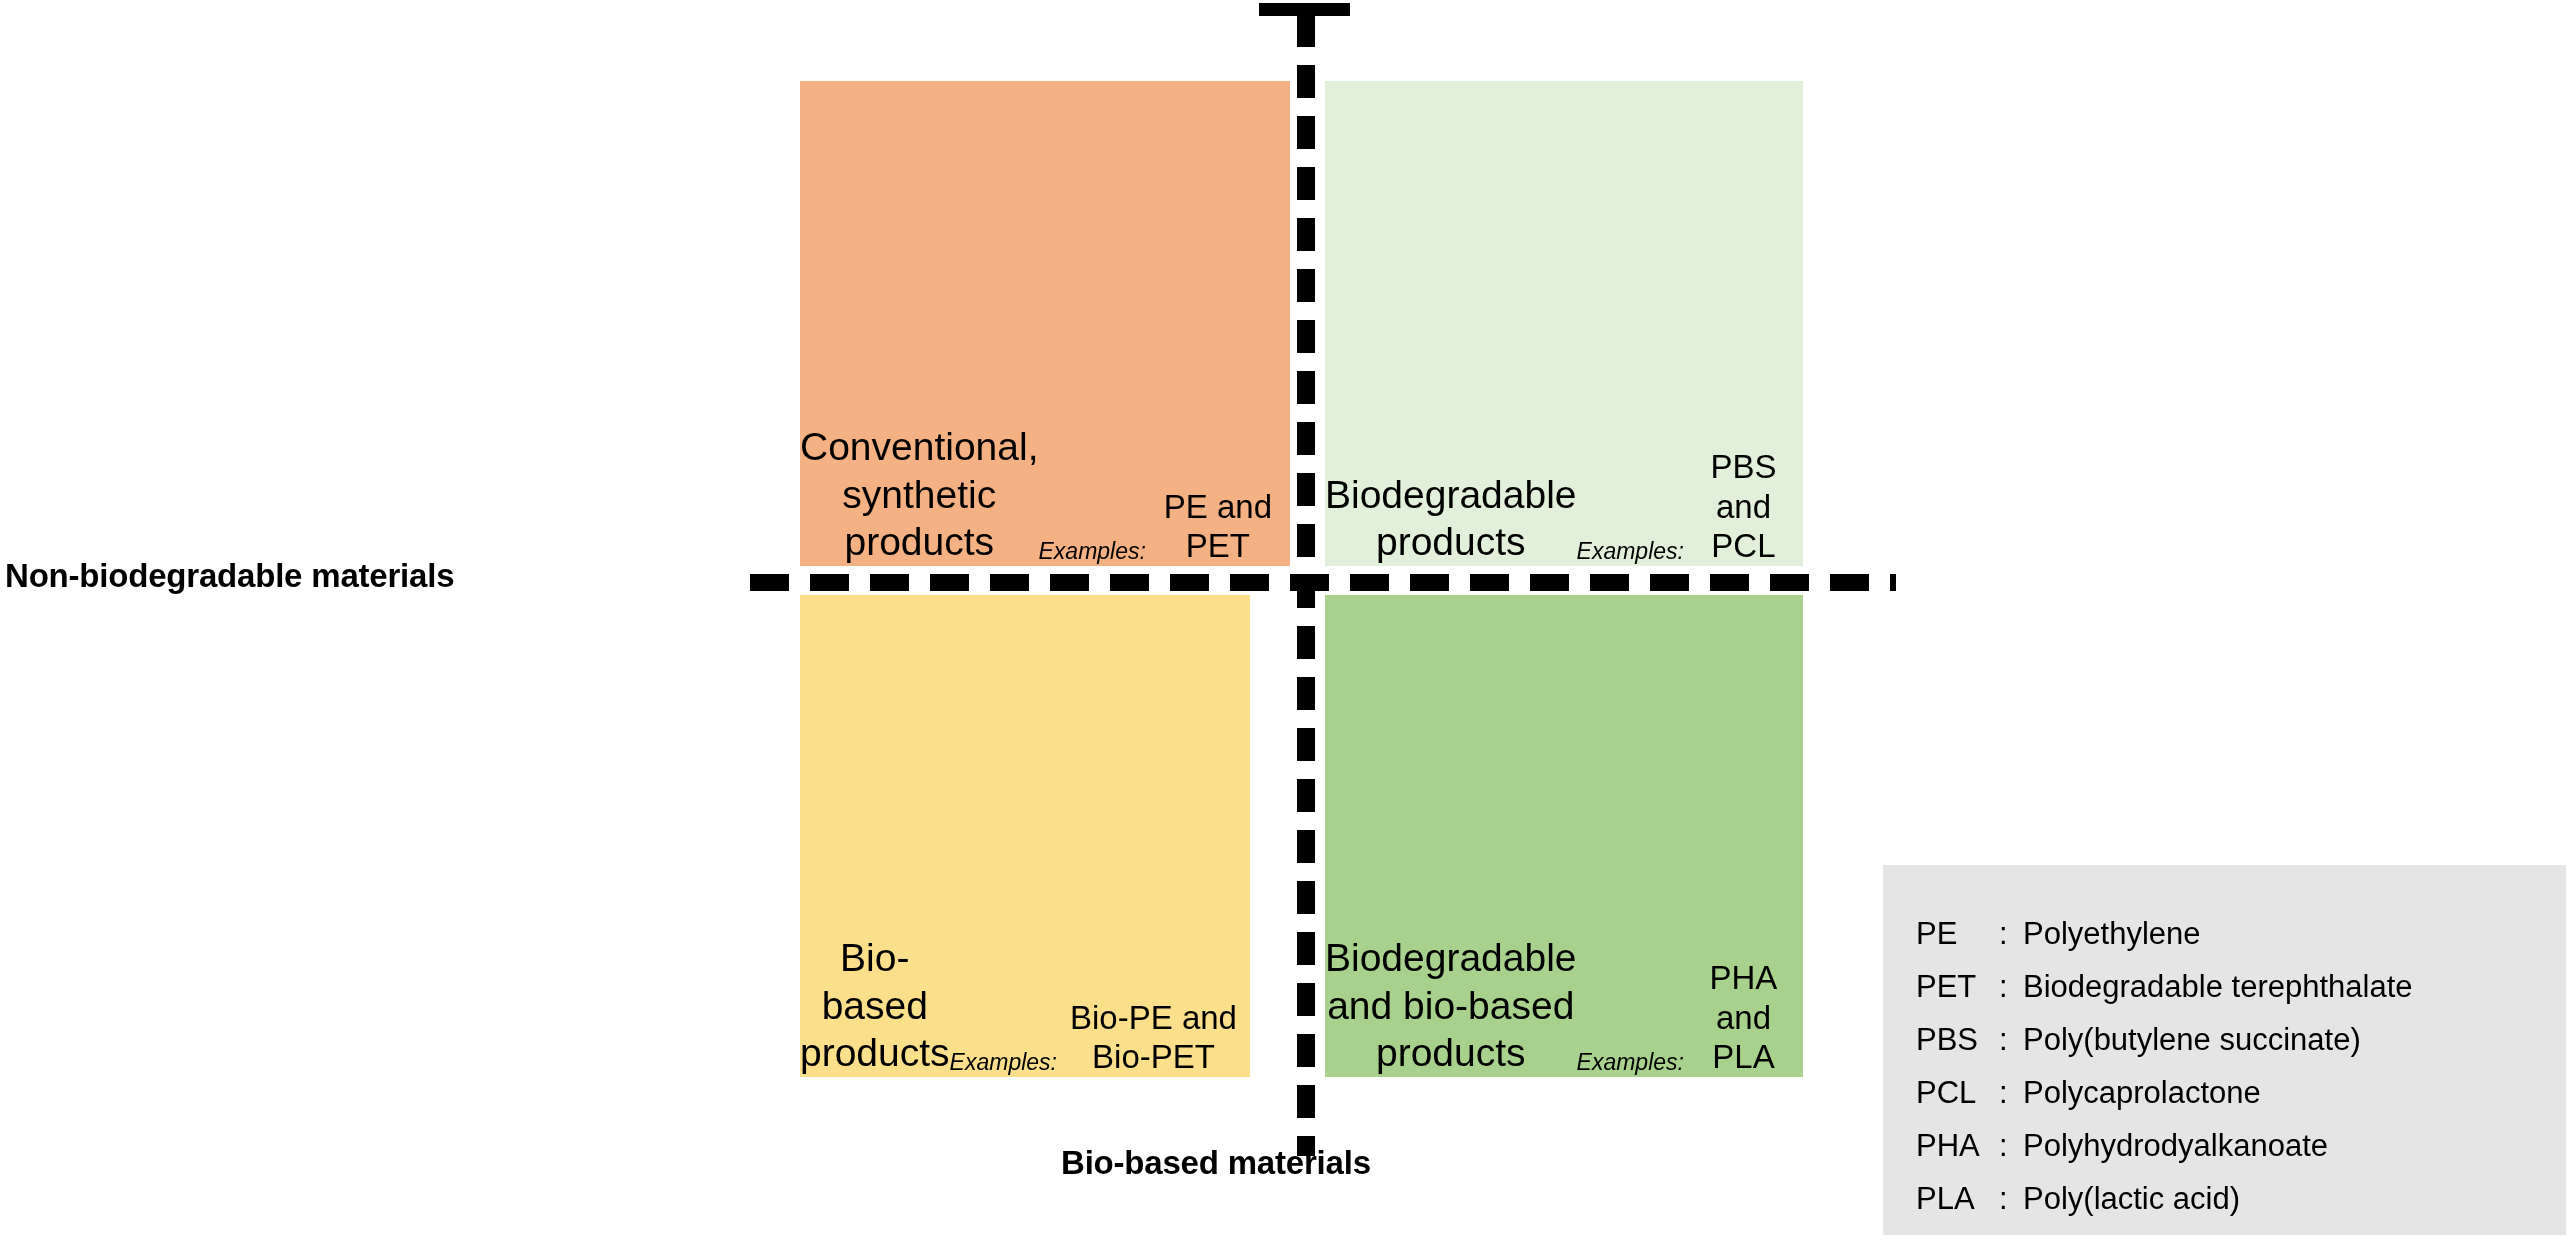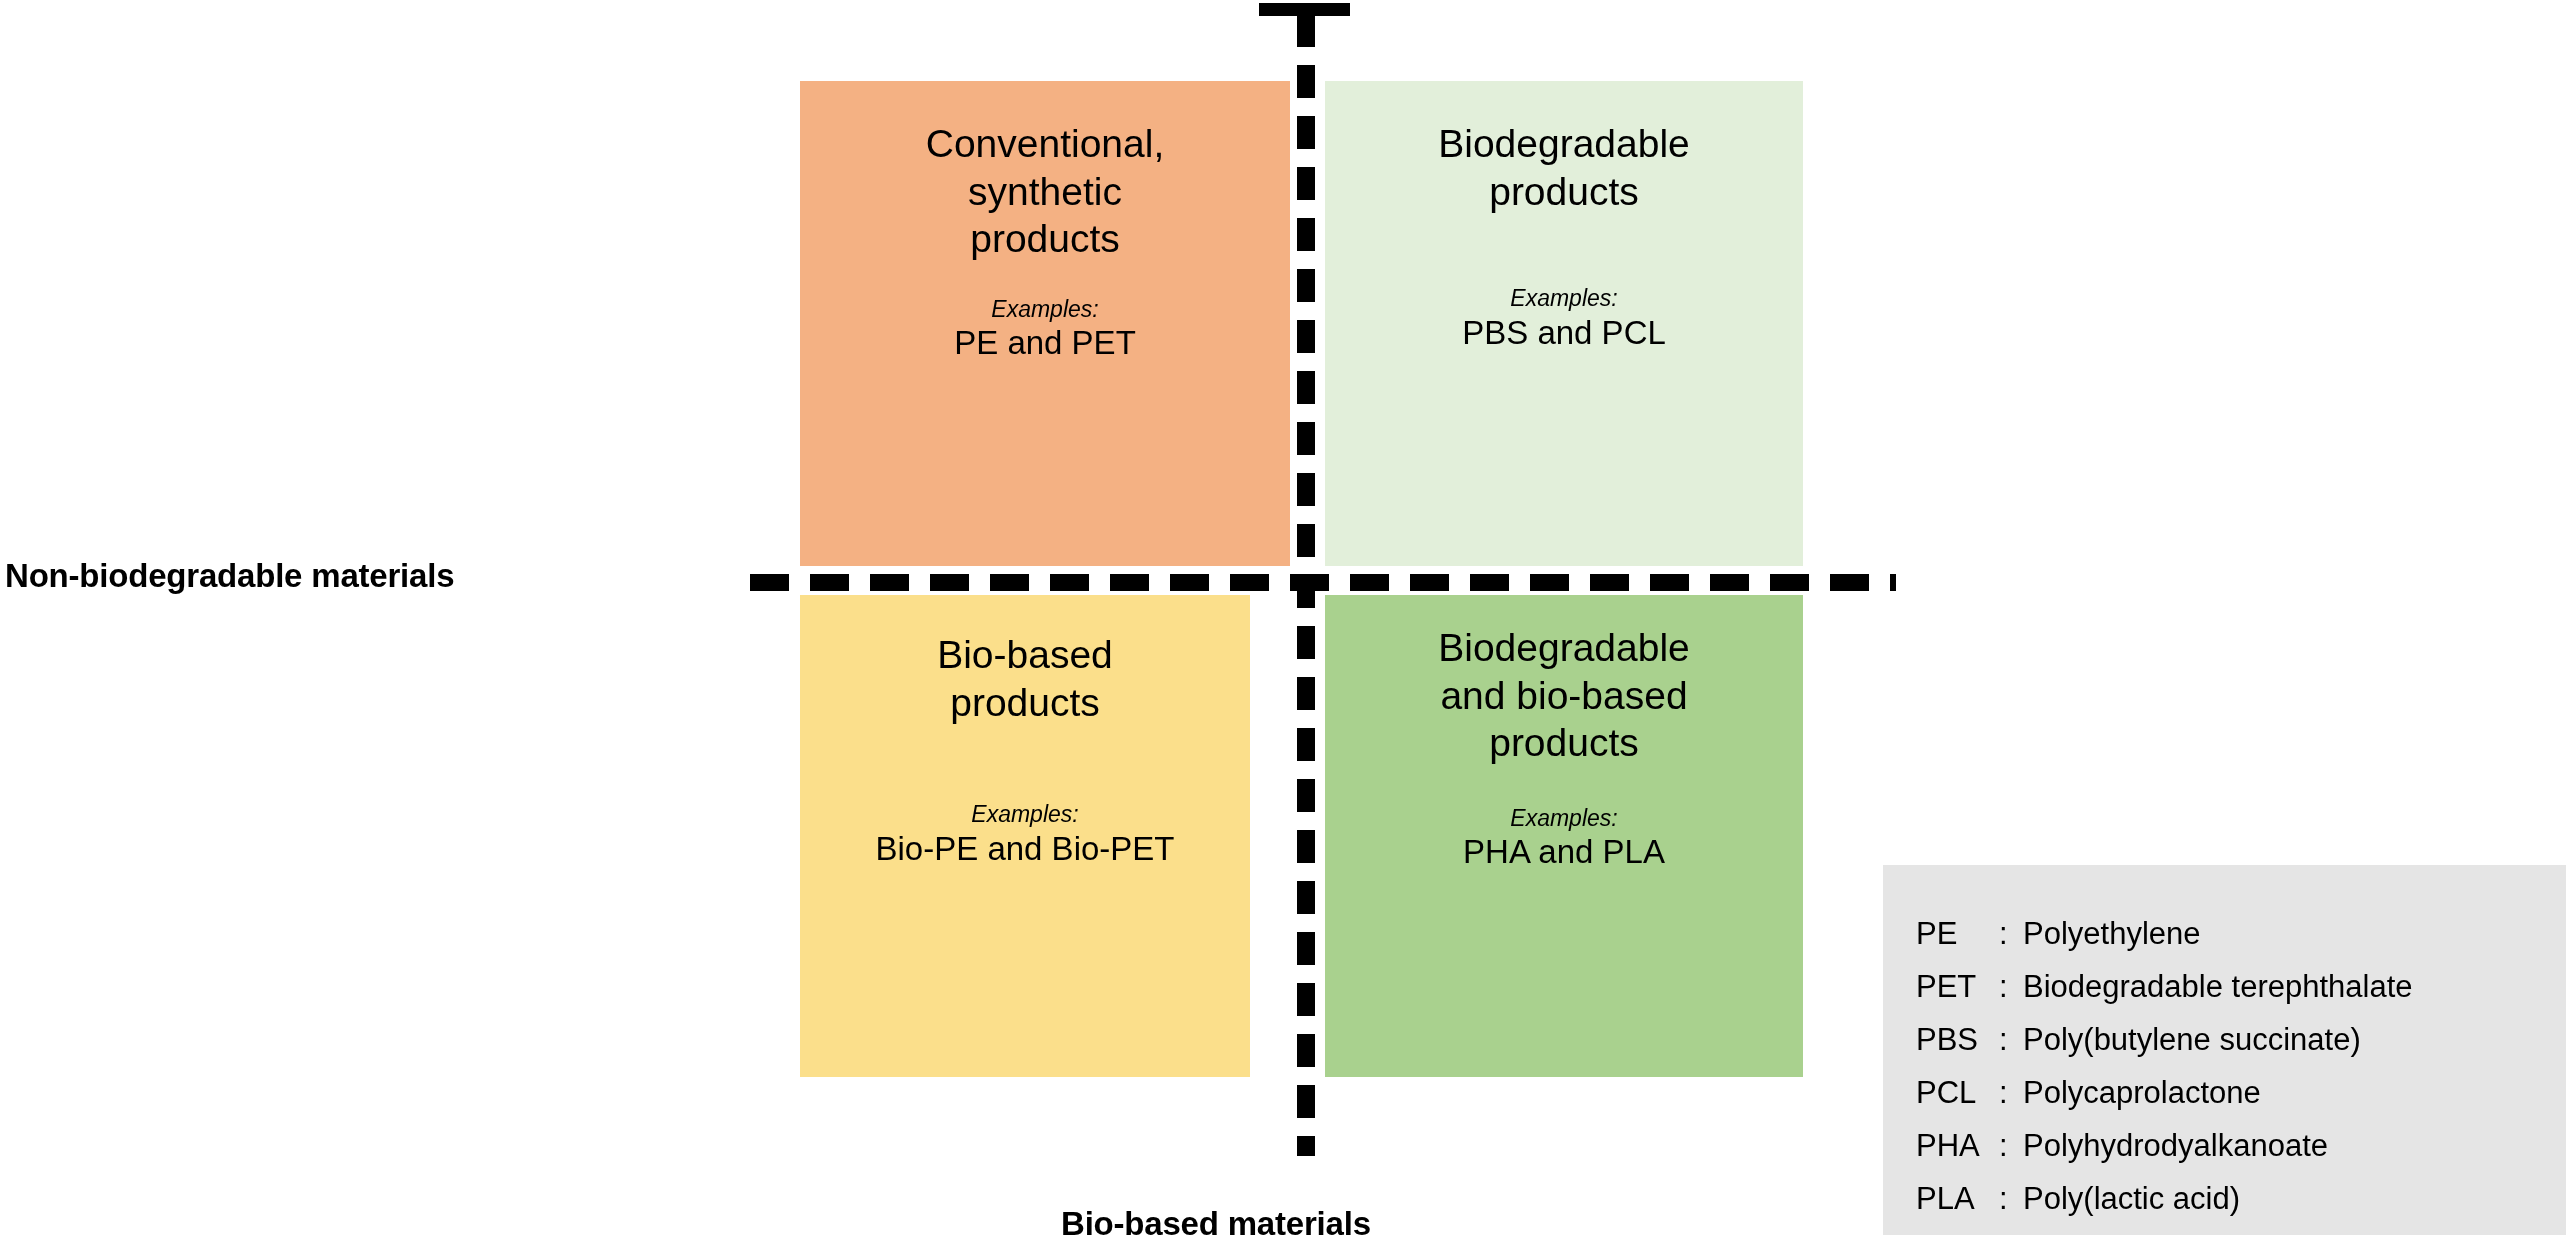--- a/index.html
+++ b/index.html
@@ -55,22 +55,22 @@
     width: 91px;
     height: 12.5px;
     background: #000;
   }
 
   
   .quad {
     position: absolute;
     box-sizing: border-box;
     display: flex;
-    flex-direction: column;
-    align-items: center;
+    flex-direction: row;
+    align-items: flex-end;
     text-align: center;
   }
   .quad .q-title {
     font-size: 39px;
     line-height: 1.22;
     font-weight: 400;
     white-space: pre-line;
   }
   .quad .q-ex-label {
     font-size: 23px;
@@ -117,21 +117,21 @@
   
   .axis-label {
     position: absolute;
     font-weight: bold;
     font-size: 33px;
     white-space: nowrap;
     letter-spacing: -0.2px;
   }
   #label-left  { left: 5px;    top: 557px; }
   #label-right { left: 1916px; top: 557px; }
-  #label-bottom{ left: 1061px; top: 1205px; }
+  #label-bottom{ left: 1061px; top: 1144px; }
 
   
   #legend {
     position: absolute;
     left: 1883px;
     top: 865px;
     width: 683px;
     height: 370px;
     background: #E5E5E5;
     box-sizing: border-box;

